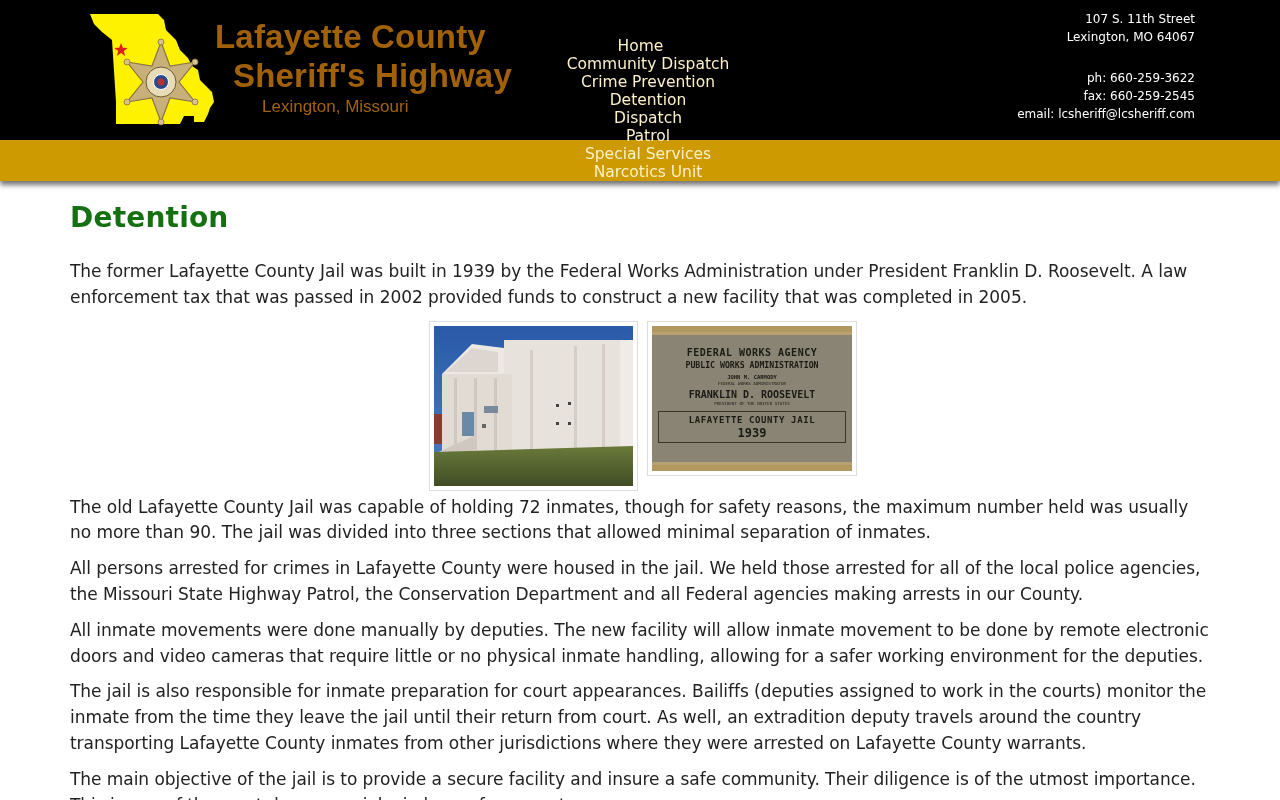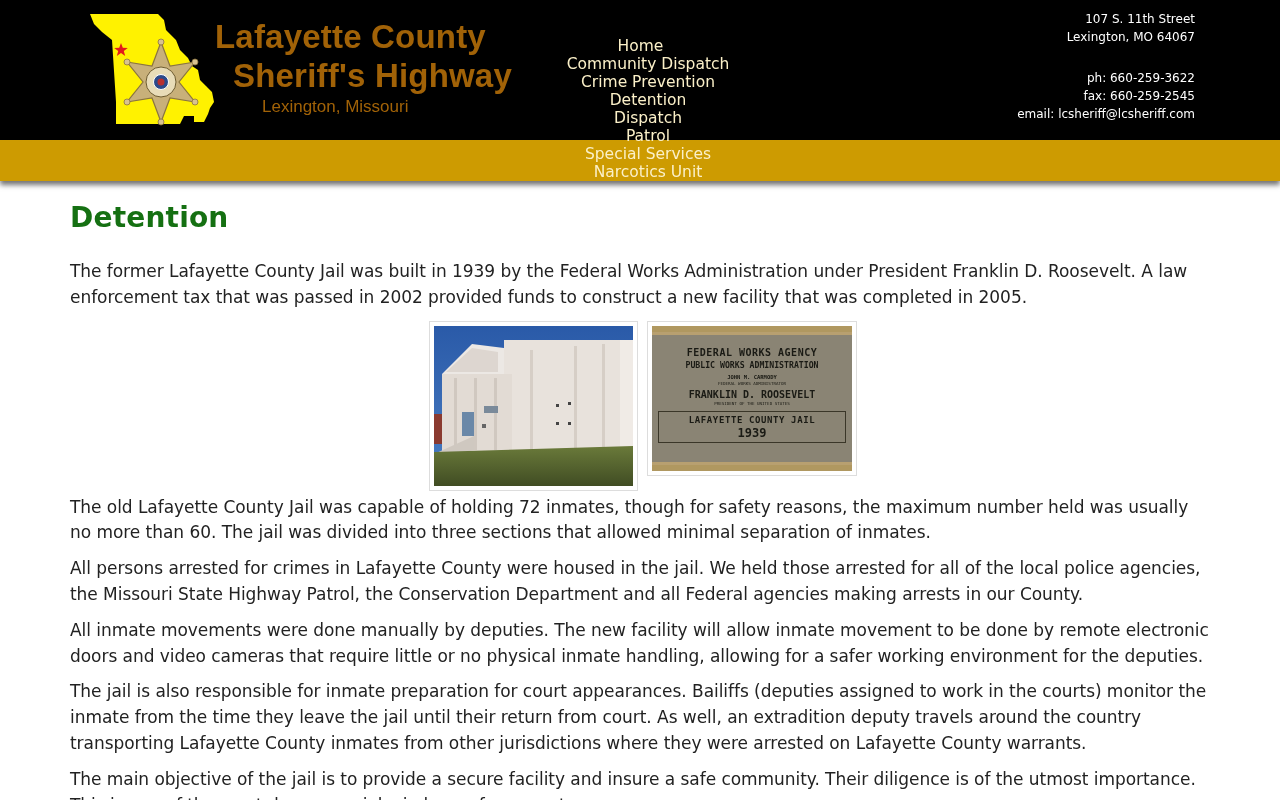--- a/index.html
+++ b/index.html
@@ -154,18 +154,18 @@
           <div style="font-size:4.2px;margin-top:1px;">PRESIDENT OF THE UNITED STATES</div>
           <div style="margin:5px 6px 0 6px;border:1px solid #3a3628;padding:3px 0 2px 0;">
             <div style="font-size:9px;font-weight:bold;letter-spacing:0.6px;">LAFAYETTE COUNTY JAIL</div>
             <div style="font-size:12px;font-weight:bold;margin-top:1px;">1939</div>
           </div>
         </div>
       </div>
     </div>
   </div>
 
-  <p class="para">The old Lafayette County Jail was capable of holding 72 inmates, though for safety reasons, the maximum number held was usually no more than 60. The jail was divided into three sections that allowed minimal separation of inmates.</p>
+  <p class="para">The old Lafayette County Jail was capable of holding 72 inmates, though for safety reasons, the maximum number held was usually no more than 90. The jail was divided into three sections that allowed minimal separation of inmates.</p>
   <p class="para">All persons arrested for crimes in Lafayette County were housed in the jail. We held those arrested for all of the local police agencies, the Missouri State Highway Patrol, the Conservation Department and all Federal agencies making arrests in our County.</p>
   <p class="para">All inmate movements were done manually by deputies. The new facility will allow inmate movement to be done by remote electronic doors and video cameras that require little or no physical inmate handling, allowing for a safer working environment for the deputies.</p>
   <p class="para">The jail is also responsible for inmate preparation for court appearances. Bailiffs (deputies assigned to work in the courts) monitor the inmate from the time they leave the jail until their return from court. As well, an extradition deputy travels around the country transporting Lafayette County inmates from other jurisdictions where they were arrested on Lafayette County warrants.</p>
   <p class="para">The main objective of the jail is to provide a secure facility and insure a safe community. Their diligence is of the utmost importance. This is one of the most dangerous jobs in law enforcement.</p>
 </main>
 
 </body></html>

